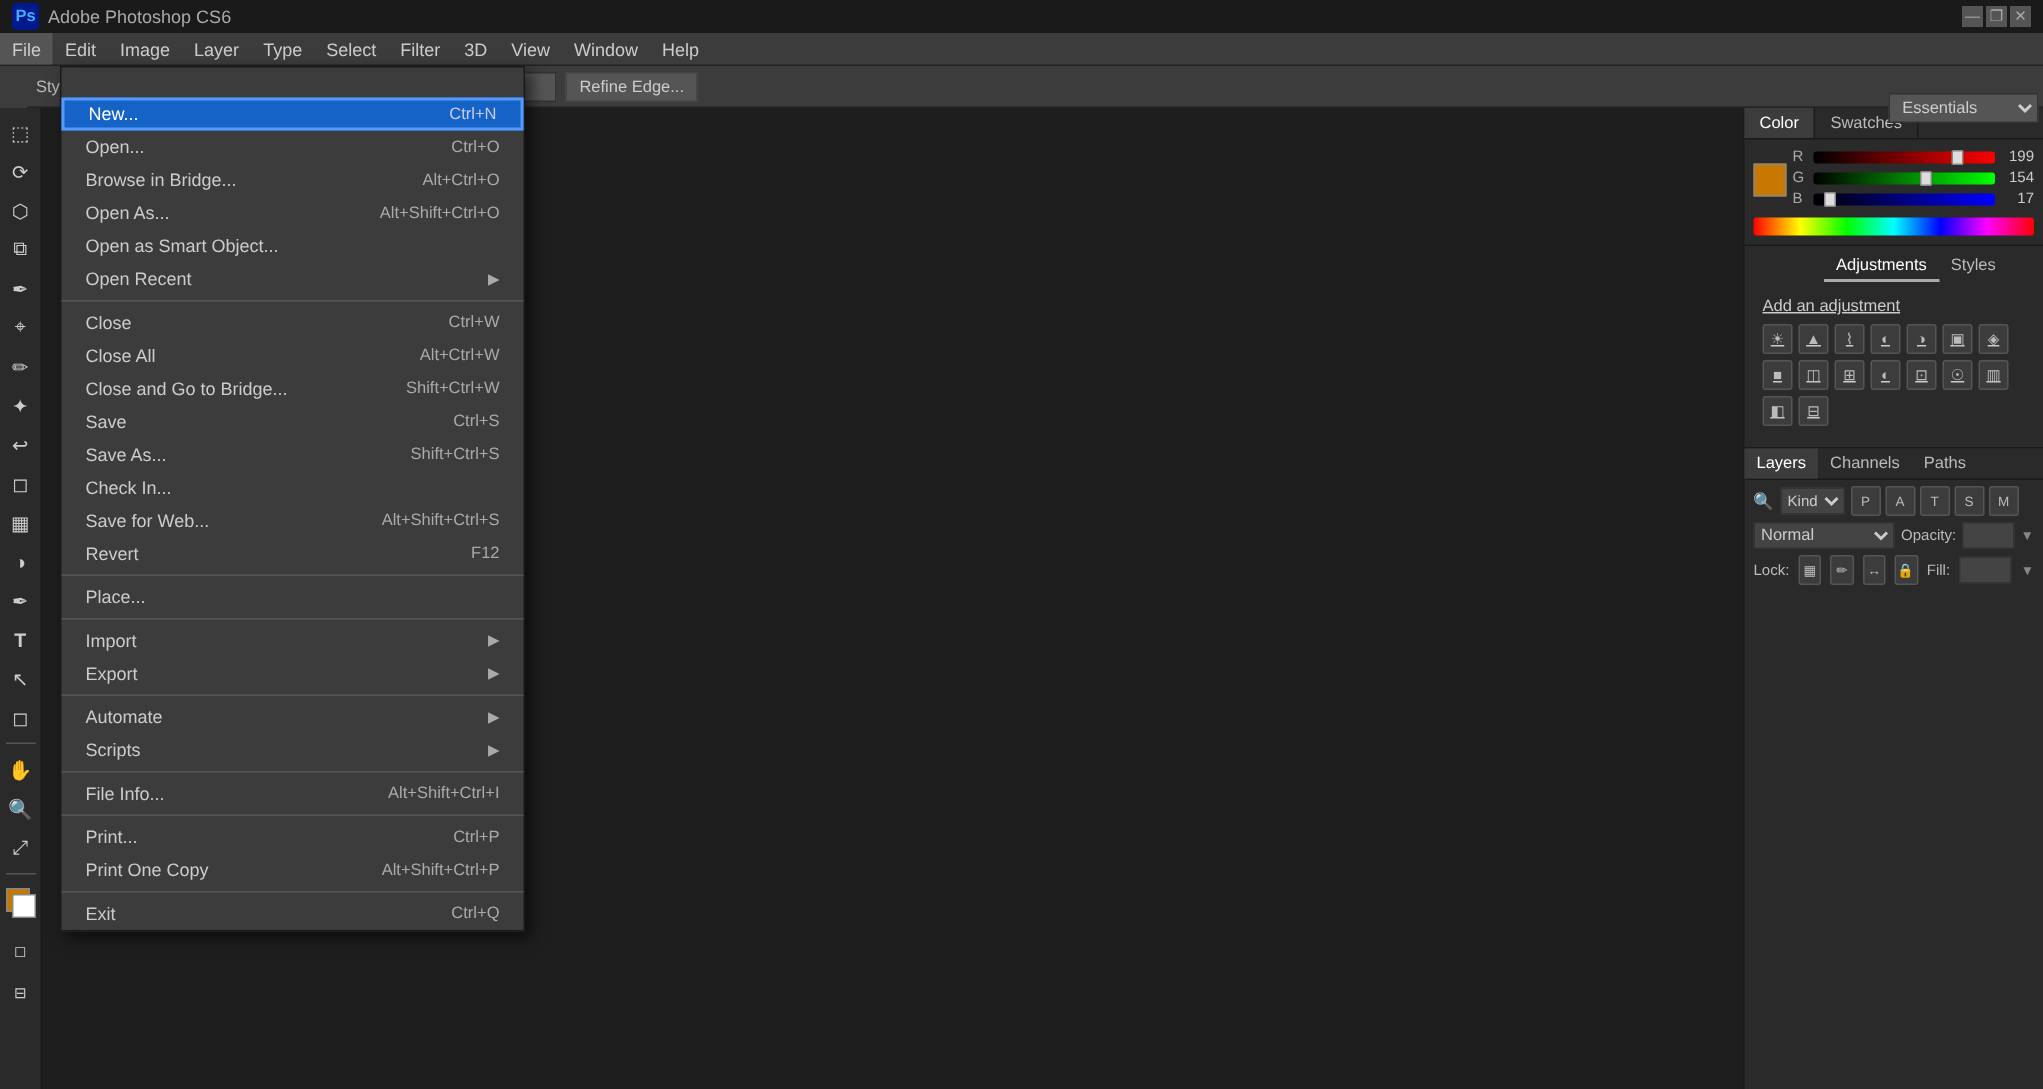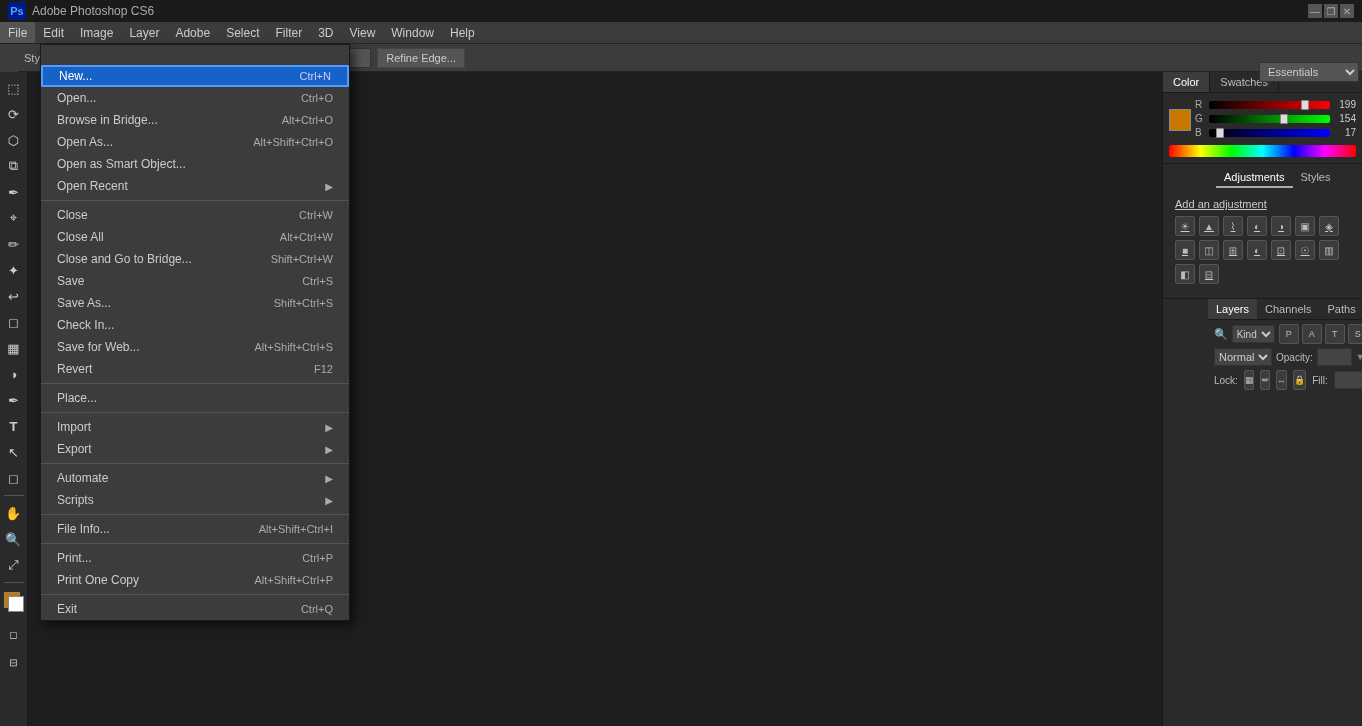--- a/index.html
+++ b/index.html
@@ -330,21 +330,20 @@
       display: flex;
       align-items: center;
       justify-content: center;
       cursor: pointer;
       border-radius: 2px;
     }
 
     
     #layers-panel {
       padding: 0;
-      margin-left: 45px;
     }
     .layers-tabs {
       display: flex;
       background: #2a2a2a;
       border-bottom: 1px solid #1a1a1a;
     }
     .layers-tab {
       padding: 4px 8px;
       font-size: 11px;
       color: #bbb;
@@ -500,21 +499,21 @@
     <button class="title-btn">❐</button>
     <button class="title-btn close">✕</button>
   </div>
 </div>
 
 <div id="menu-bar">
   <div class="menu-item active">File</div>
   <div class="menu-item">Edit</div>
   <div class="menu-item">Image</div>
   <div class="menu-item">Layer</div>
-  <div class="menu-item">Adobe</div>
+  <div class="menu-item">Type</div>
   <div class="menu-item">Select</div>
   <div class="menu-item">Filter</div>
   <div class="menu-item">3D</div>
   <div class="menu-item">View</div>
   <div class="menu-item">Window</div>
   <div class="menu-item">Help</div>
 </div>
 
 <div id="options-bar">
   <span class="options-label">Style:</span>

